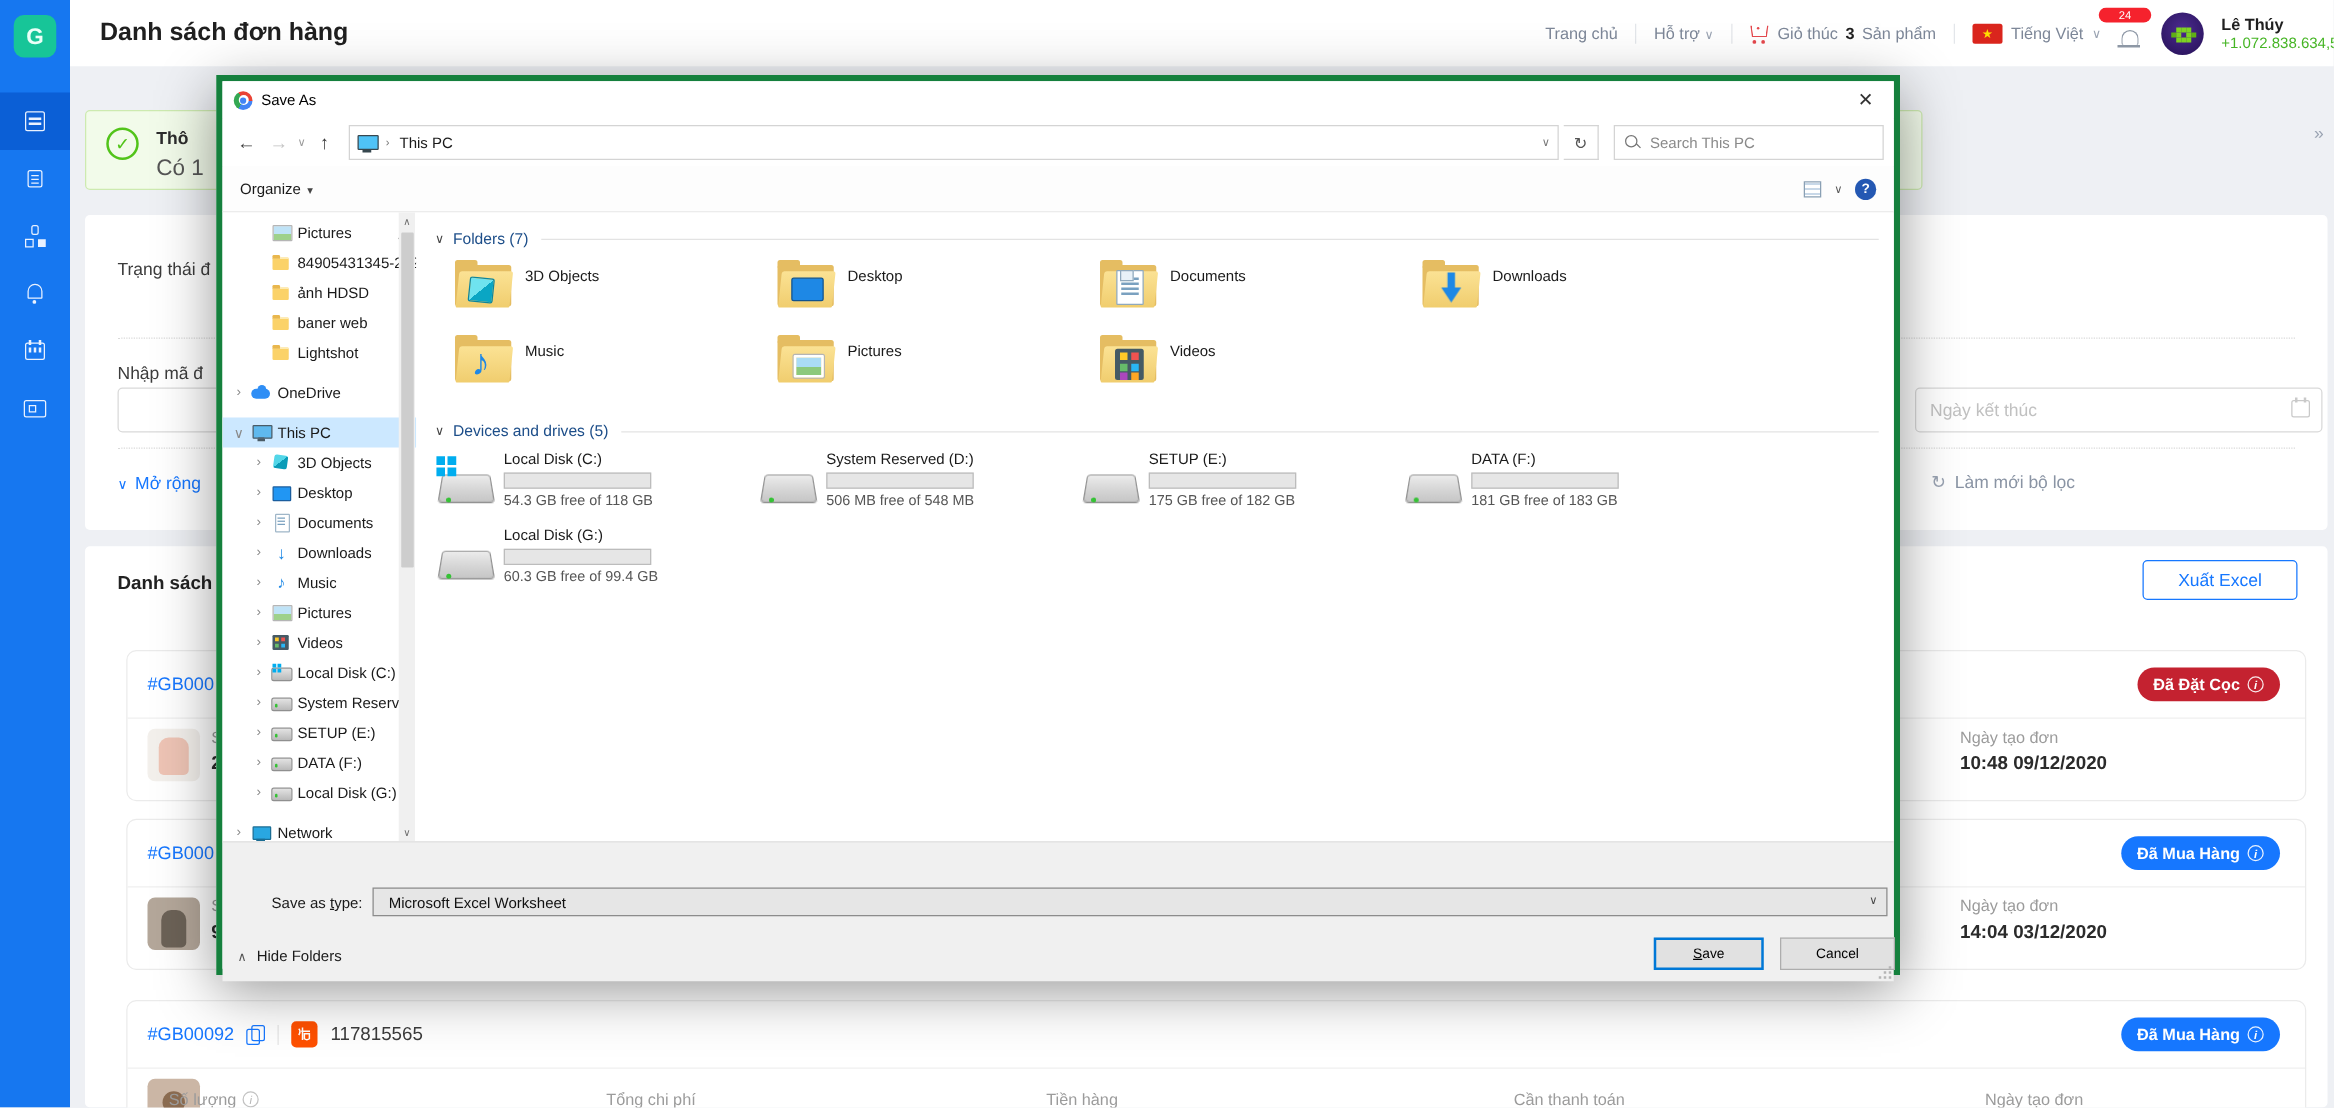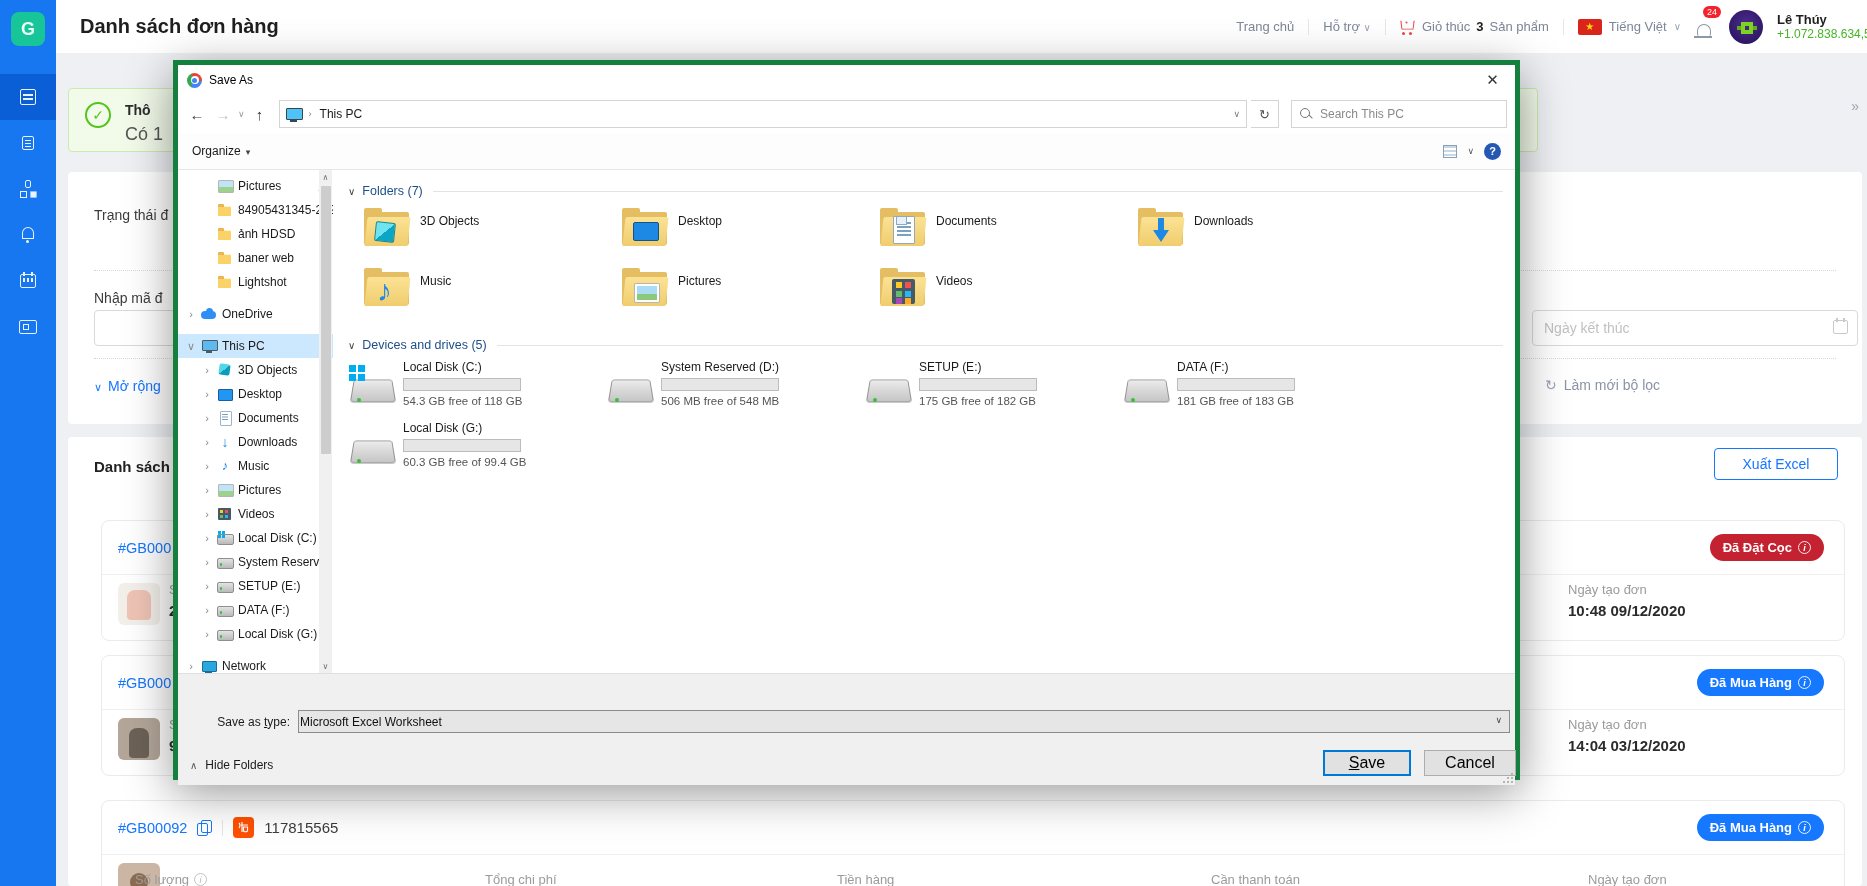--- a/index.html
+++ b/index.html
@@ -35,21 +35,21 @@
   .caret{font-size:10px;color:#9aa3b2}
   .cart-group{display:flex;align-items:center;gap:6px;white-space:nowrap}
   .cart-ic{width:16px;height:16px;position:relative}
   .cart-ic::before{content:"";position:absolute;left:1px;top:2px;width:11px;height:8px;border:1.6px solid #e5484d;border-top:none;transform:perspective(10px) rotateX(-12deg)}
   .cart-ic::after{content:"";position:absolute;left:2px;bottom:0;width:3px;height:3px;border-radius:50%;background:#e5484d;box-shadow:7px 0 0 #e5484d, 3px -11px 0 -0.5px #e5484d}
   .cart-count{color:#1f1f1f;font-weight:bold}
   .flag{width:24px;height:16px;background:#da251d;display:flex;align-items:center;justify-content:center;color:#ffde00;font-size:10px;border-radius:2px}
   .bell-wrap{position:relative;width:20px;height:26px}
   .bell{position:absolute;left:2px;bottom:4px;width:14px;height:12px;border:1.6px solid #8d97a5;border-radius:7px 7px 2px 2px;border-bottom:none}
   .bell::after{content:"";position:absolute;left:-4px;bottom:-2px;width:18px;height:1.6px;background:#8d97a5}
-  .bell-badge{position:absolute;right:-6px;top:-8px;background:#f5222d;color:#fff;font-size:9px;border-radius:8px;padding:1px 4px;line-height:10px}
+  .bell-badge{position:absolute;right:-6px;top:-8px;background:#f5222d;color:#fff;font-size:9px;border-radius:8px;padding:1px 16px;line-height:10px}
   .avatar{width:34px;height:34px;border-radius:50%;background:radial-gradient(circle at 50% 40%,#4c2b8f,#241055);position:relative;overflow:hidden;flex:0 0 auto}
   .avatar::after{content:"";position:absolute;left:12px;top:12px;width:4px;height:4px;background:#7ed321;
     box-shadow:4px 0 0 #7ed321,8px 0 0 #7ed321,0 4px 0 #7ed321,8px 4px 0 #7ed321,0 8px 0 #7ed321,4px 8px 0 #7ed321,8px 8px 0 #7ed321,-4px 4px 0 #5fb014,12px 4px 0 #5fb014}
   .user-block{display:flex;flex-direction:column;line-height:15px;width:86px}
   .user-name{font-size:13px;font-weight:bold;color:#1f1f1f;white-space:nowrap}
   .user-balance{font-size:12px;color:#45b524;white-space:nowrap}
 
   
   .notif{position:absolute;left:68px;top:88px;width:1470px;height:64px;background:#f2fbea;border:1px solid #cdeab0;border-radius:4px;display:flex;align-items:flex-start;padding:11px 16px;gap:14px}
   .check-circle{width:26px;height:26px;border:2px solid #52c41a;border-radius:50%;color:#52c41a;font-size:14px;display:flex;align-items:center;justify-content:center;margin-top:2px}
@@ -224,25 +224,25 @@
   .dbar{width:118px;height:13px;background:#e6e6e6;border:1px solid #bcbcbc;margin-top:4px}
   .dfill{height:100%;background:#26a0da}
   .dfree{font-size:11.5px;color:#555;margin-top:4px;white-space:nowrap}
 
   
   .dlg-bottom{position:absolute;left:0;top:608px;right:0;height:112px;background:#f0f0f0;border-top:1px solid #dfdfdf}
   .frow{position:absolute;left:0;display:flex;align-items:center}
   .flbl{width:120px;text-align:right;font-size:12px;color:#1a1a1a;padding-right:8px;flex:0 0 auto}
   .flbl u{text-decoration:underline}
   .fname-input{width:1212px;height:23px;border:1px solid #8c8c8c;font-size:12px;padding:0 6px;font-family:"Liberation Sans",sans-serif;color:#111;background:#fff}
-  .ftype-select{width:1212px;height:23px;border:1px solid #8c8c8c;background:#e6e6e6;font-size:12px;display:flex;align-items:center;padding:0 1px;color:#111;position:relative;cursor:pointer}
+  .ftype-select{width:1212px;height:23px;border:1px solid #8c8c8c;background:#e6e6e6;font-size:12px;display:flex;align-items:center;padding:0 12px;color:#111;position:relative;cursor:pointer}
   .ftype-select::after{content:"\2228";position:absolute;right:7px;top:4px;font-size:9px;color:#444}
   .hide-folders{position:absolute;left:12px;top:84px;font-size:12px;color:#1a1a1a;cursor:pointer}
   .hide-folders::before{content:"\2227";font-size:10px;color:#555;margin-right:8px}
-  .dlg-btn{position:absolute;top:76px;height:26px;font-size:16px;background:#e1e1e1;border:1px solid #adadad;cursor:pointer;font-family:"Liberation Sans",sans-serif}
+  .dlg-btn{position:absolute;top:76px;height:26px;font-size:11px;background:#e1e1e1;border:1px solid #adadad;cursor:pointer;font-family:"Liberation Sans",sans-serif}
   .dlg-btn u{text-decoration:underline}
   .btn-save{left:1145px;width:88px;border:2px solid #0078d7}
   .btn-cancel{left:1246px;width:92px}
   .grip{position:absolute;right:2px;bottom:2px;width:10px;height:10px}
   .grip::before{content:"";position:absolute;right:0;bottom:0;width:2px;height:2px;background:#b5b5b5;
     box-shadow:-4px 0 0 #b5b5b5,-8px 0 0 #b5b5b5,0 -4px 0 #b5b5b5,-4px -4px 0 #b5b5b5,0 -8px 0 #b5b5b5}
 </style>
 </head>
 <body>
 

